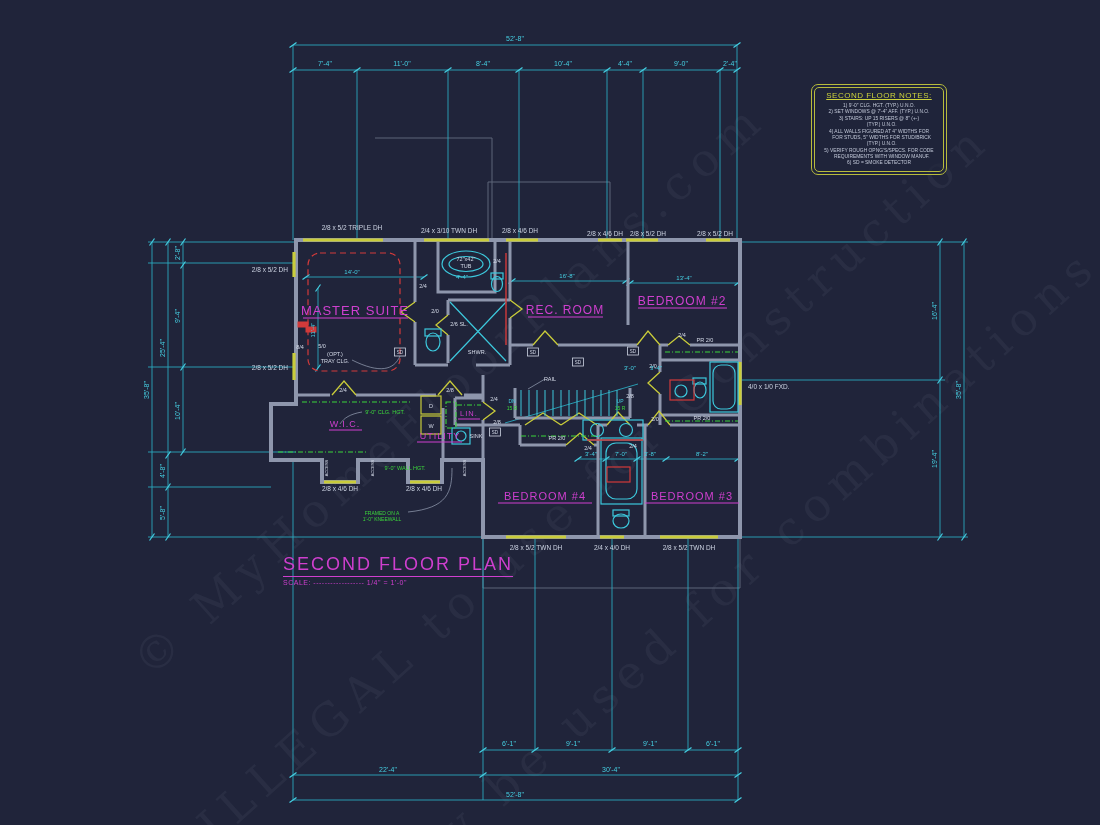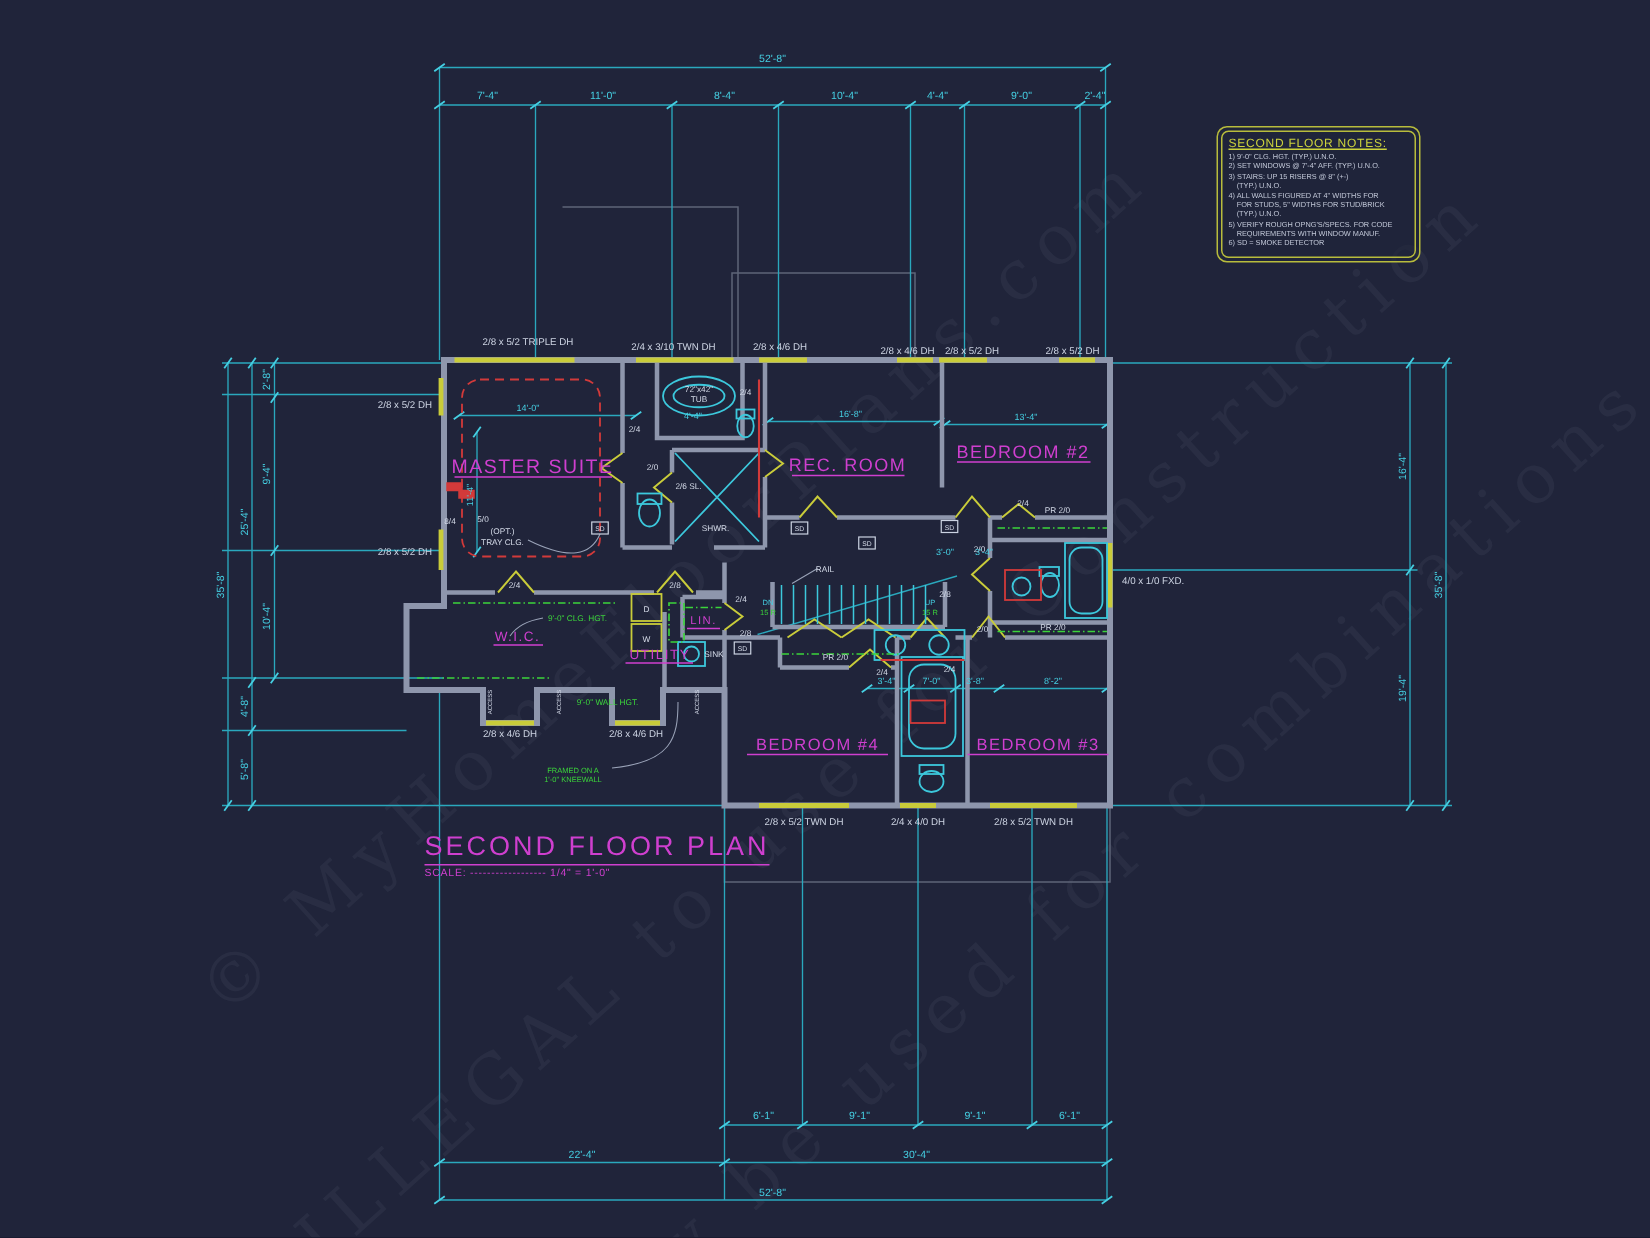--- a/index.html
+++ b/index.html
@@ -11,21 +11,21 @@
   .tci{fill:#45cfe2;font-size:6px;text-anchor:middle;}
   .tw{fill:#ccd3e2;font-size:6.5px;text-anchor:middle;}
   .td{fill:#d4dae8;font-size:5.5px;text-anchor:middle;}
   .tg{fill:#3bd43b;font-size:5.5px;text-anchor:middle;}
   .tm{fill:#cf3fcf;text-anchor:middle;letter-spacing:1px;}
   .wm{position:absolute;white-space:nowrap;color:rgba(195,205,228,0.06);
       font-family:"DejaVu Serif",serif;font-size:46px;letter-spacing:9px;
       transform:rotate(-42deg);transform-origin:0 50%;pointer-events:none;}
   .notes{position:absolute;left:811px;top:84px;width:130px;border:1.5px solid #b8bc3c;
          border-radius:7px;padding:2px;background:rgba(32,36,58,.6);}
-  .notes-inner{border:1px solid #b8bc3c;border-radius:5px;padding:3px 4px 4px 4px;}
+  .notes-inner{border:1px solid #b8bc3c;border-radius:5px;padding:3px 4px 4px 4px;text-align:center;}
   .notes-title{color:#ccd23c;font-size:8px;letter-spacing:.5px;text-decoration:underline;margin-bottom:3px;}
   .note-line{color:#c2c8d8;font-size:4.9px;line-height:1.3;white-space:pre;}
   .titleblock{position:absolute;left:283px;top:554px;}
   .plan-title{color:#cf3fcf;font-size:18px;letter-spacing:2px;border-bottom:1.5px solid #cf3fcf;
               padding-bottom:1px;display:inline-block;}
   .plan-scale{color:#cf3fcf;font-size:7px;margin-top:2px;letter-spacing:.5px;}
 </style>
 </head>
 <body>
 

